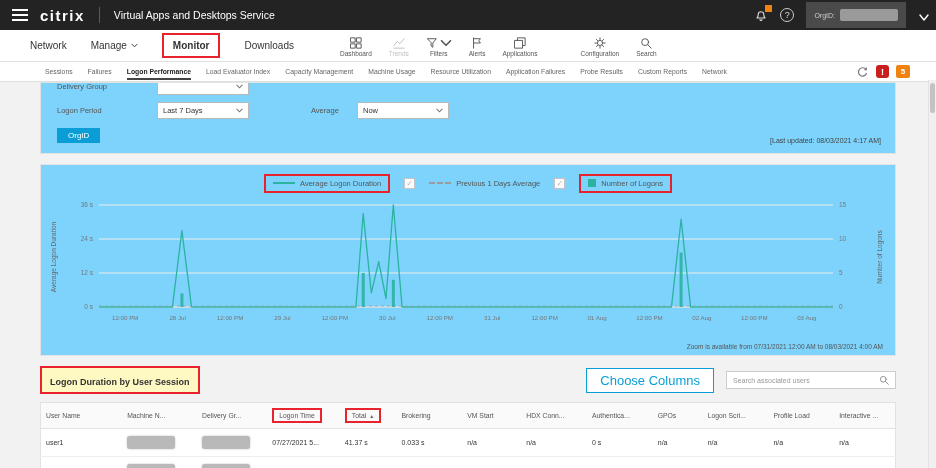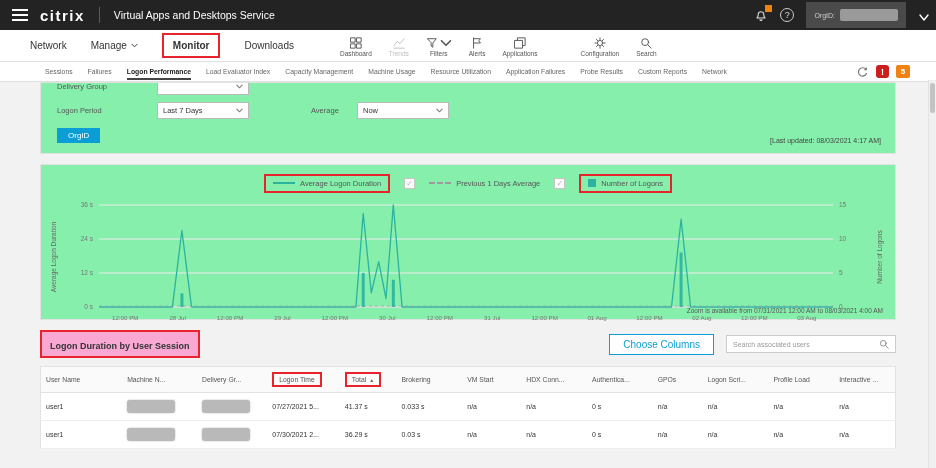--- a/index.html
+++ b/index.html
@@ -39,51 +39,51 @@
   .subnav { height:20px; background:#fff; border-bottom:1px solid #e0e0e0; display:flex; align-items:center; padding-left:45px; gap:15px; }
   .subtab { font-size:6.8px; color:#666; padding:5px 0 3px; cursor:pointer; white-space:nowrap; }
   .subtab.active { color:#222; border-bottom:2px solid #454545; font-weight:bold; }
   .subnav-right { margin-left:auto; display:flex; align-items:center; gap:7px; margin-right:26px; }
   .refresh-icon { width:13px; height:13px; color:#777; cursor:pointer; }
   .err-icon { width:13px; height:13px; background:#c81e1e; border-radius:3px; color:#fff; font-size:9px; font-weight:bold; display:flex; align-items:center; justify-content:center; cursor:pointer; }
   .warn-badge { min-width:14px; height:13px; background:#ef8211; border-radius:2px; color:#fff; font-size:8px; font-weight:bold; display:flex; align-items:center; justify-content:center; padding:0 3px; cursor:pointer; }
 
   
   .content { padding:0 40px; }
-  .panel { background:#86efac; border:1px solid #e2e2e2; }
+  .panel { background:#7dd3fc; border:1px solid #e2e2e2; }
 
   .filters-panel { height:72px; overflow:hidden; position:relative; padding:0 16px; }
   .filters-inner { margin-top:-9px; }
   .f-row { display:flex; align-items:center; height:24px; }
   .f-label { width:100px; font-size:7.5px; color:#555; }
   .f-label.trunc { width:56px; margin-right:44px; overflow:hidden; white-space:nowrap; text-overflow:ellipsis; }
   .sel { width:92px; height:17px; border:1px solid #b9b9b9; background:#fff; font-size:7.5px; color:#333; display:flex; align-items:center; justify-content:space-between; padding:0 5px; cursor:pointer; }
   .sel svg { width:7px; height:7px; color:#777; }
   .f-label.mid { width:46px; margin-left:62px; }
   .apply-btn { background:#0b9ed6; color:#fff; font-size:8px; padding:3px 11px; border:none; cursor:pointer; margin-top:3px; }
   .last-updated { position:absolute; right:14px; bottom:9px; font-size:7px; color:#444; }
 
-  .chart-panel { margin-top:10px; height:156px; position:relative; padding-top:6px; }
+  .chart-panel { margin-top:10px; height:192px; position:relative; padding-top:6px; }
   .legend { display:flex; justify-content:center; align-items:center; gap:14px; height:24px; }
   .legend-item { display:flex; align-items:center; gap:5px; font-size:7.5px; color:#555; cursor:pointer; }
   .legend-item.annotated { padding:3px 7px; }
   .line-sample { width:22px; height:2px; }
   .dash-sample { width:22px; height:0; border-top:2px dashed #9b9b9b; }
   .square-sample { width:8px; height:8px; }
   .checkbox { width:11px; height:11px; border:1px solid #c5c5c5; background:#fbfbfb; font-size:8px; color:#b5b5b5; display:flex; align-items:center; justify-content:center; cursor:pointer; }
   .chart-body { position:relative; height:150px; }
   .axis-title { position:absolute; font-size:6.5px; color:#666; white-space:nowrap; }
   .axis-title.left  { left:12px;  top:92px; transform:translate(-50%,-50%) rotate(-90deg); }
   .axis-title.right { left:838px; top:92px; transform:translate(-50%,-50%) rotate(-90deg); }
   .zoom-note { position:absolute; right:12px; bottom:5px; font-size:6.5px; color:#555; }
 
   .table-head-row { display:flex; align-items:center; margin:10px 0 8px; }
   .table-title { font-size:9px; font-weight:bold; color:#333; }
-  .table-title-box { padding:3px 8px; background:#f9a8d4; }
-  .choose-columns { margin-left:auto; border:1px solid #0b9ed6; color:#0b9ed6; font-size:10px; padding:4px 13px; background:#fff; cursor:pointer; margin-right:12px; }
+  .table-title-box { padding:3px 8px; background:#fef9c3; }
+  .choose-columns { margin-left:auto; border:1px solid #0b9ed6; color:#0b9ed6; font-size:13px; padding:4px 13px; background:#fff; cursor:pointer; margin-right:12px; }
   .search-box { width:170px; height:18px; border:1px solid #ccc; background:#fff; display:flex; align-items:center; padding:0 6px; }
   .search-box input { border:none; outline:none; flex:1; font-size:7px; color:#555; font-family:"Liberation Sans",sans-serif; }
   .search-box input::placeholder { color:#999; }
   .search-box svg { width:10px; height:10px; color:#888; }
 
   .data-table { width:100%; border-collapse:collapse; background:#fff; border:1px solid #e2e2e2; table-layout:fixed; }
   .data-table th { background:#fafafa; font-size:6.8px; color:#555; font-weight:normal; text-align:left; padding:5px 5px; border-bottom:1px solid #e2e2e2; white-space:nowrap; overflow:hidden; cursor:pointer; }
   .data-table td { font-size:7px; color:#333; padding:7px 5px; border-bottom:1px solid #eee; white-space:nowrap; overflow:hidden; background:#fff; }
   .th-redbox { padding:2px 5px; display:inline-flex; align-items:center; gap:3px; }
   .sort-marker { font-size:5px; color:#666; }

